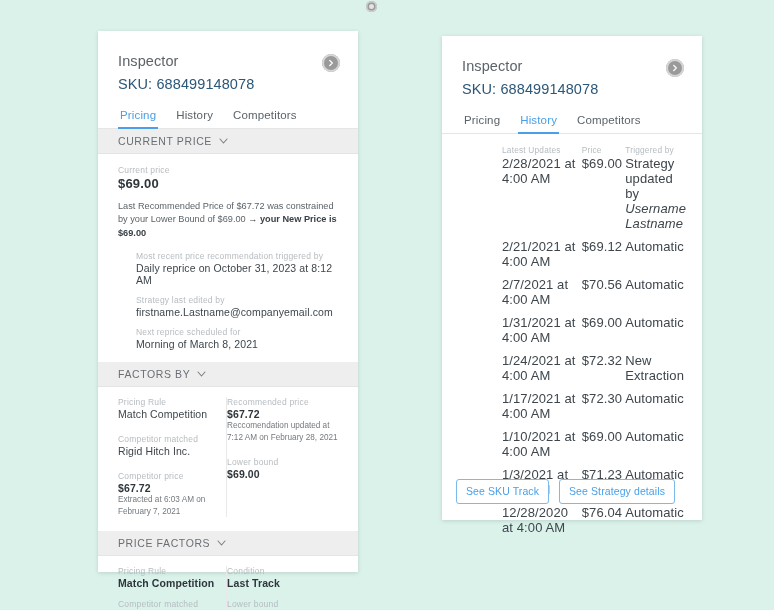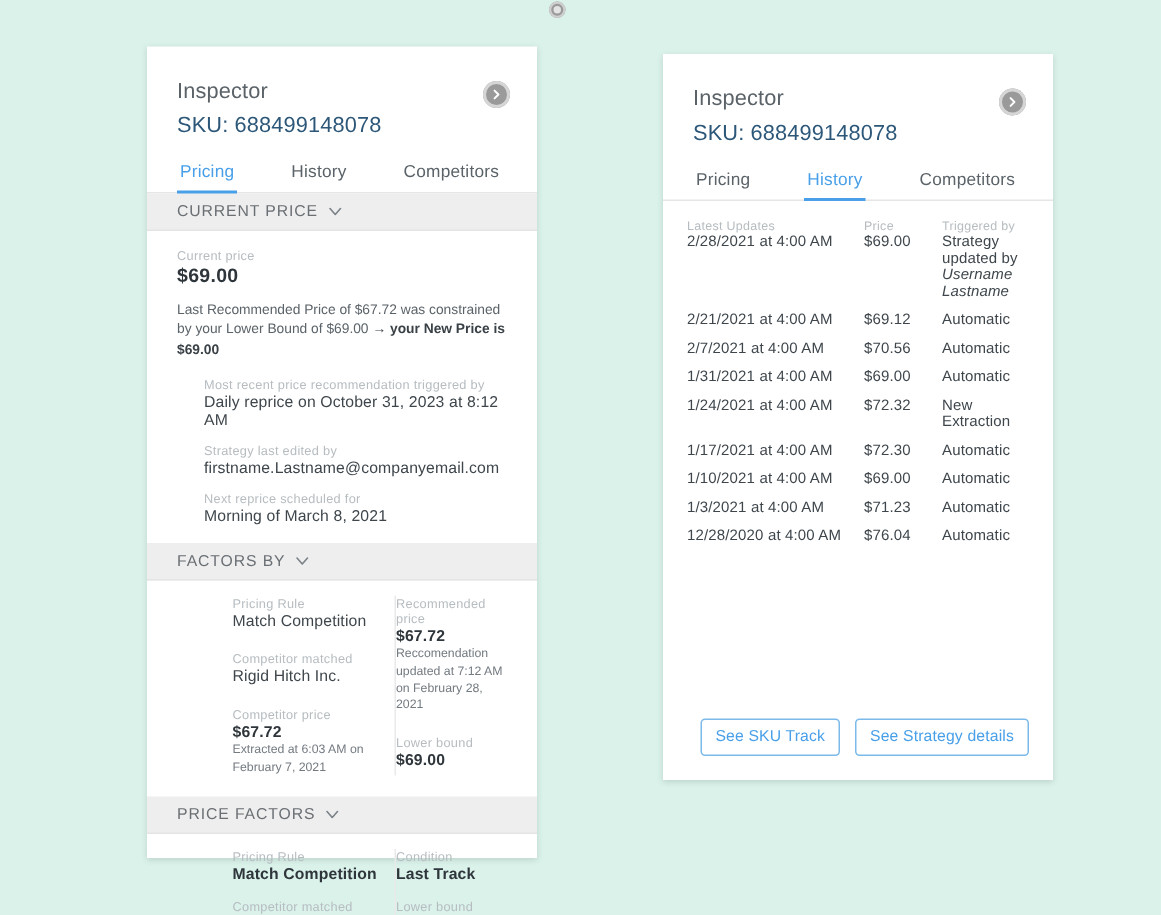--- a/index.html
+++ b/index.html
@@ -87,21 +87,21 @@
     display: flex;
     align-items: center;
     justify-content: center;
     cursor: pointer;
   }
   .head-circle svg { display:block; }
 
   
   .tabs {
     display: flex;
-    gap: 34px;
+    gap: 16px;
     padding: 0 20px;
     margin-top: 14px;
     border-bottom: 1px solid #e6e6e6;
   }
   .tab {
     font-size: 11.5px;
     color: #5b6369;
     padding: 3px 2px 7px 2px;
     cursor: pointer;
     position: relative;
@@ -162,21 +162,21 @@
   }
   .constraint b { font-weight: bold; color:#3a4146; }
   .fld-block { margin-bottom: 9px; margin-left: 18px; }
   .fld-block:last-child { margin-bottom: 0; }
 
   
   .two-col {
     display: flex;
     padding: 10px 20px 14px 20px;
   }
-  .col-l { width: 108px; margin-left: 37px; }
+  .col-l { width: 108px; }
   .col-r {
     flex: 1;
     border-left: 1px solid #e9e9e9;
   }
   .cell { margin-bottom: 14px; }
   .cell:last-child { margin-bottom: 0; }
   .cell-note {
     font-size: 8.2px;
     color: #737a80;
     line-height: 1.4;
@@ -203,52 +203,52 @@
     color: #49a0e8;
     font-size: 10.5px;
     font-family: "Liberation Sans", sans-serif;
     padding: 5px 9px 6px 9px;
     cursor: pointer;
     letter-spacing: .1px;
     white-space: nowrap;
   }
 
   
-  .hist-wrap { padding: 11px 16px 0 16px; }
+  .hist-wrap { padding: 11px 16px 0 16px; margin-left: 44px; }
   .hist-table {
     width: 100%;
     border-collapse: collapse;
   }
   .hist-table th {
     font-size: 8.3px;
     color: #b6bcc0;
     font-weight: normal;
     text-align: left;
     letter-spacing: .2px;
     padding: 0 0 1px 0;
     vertical-align: bottom;
   }
   .hist-table td {
-    font-size: 10px;
+    font-size: 13px;
     color: #3e464c;
     text-align: left;
     padding: 4px 0;
     vertical-align: top;
     letter-spacing: .1px;
   }
   .hist-table tr:first-child td { padding-top: 0; }
   .col-date { width: 118px; }
   .col-price { width: 52px; }
   .trig-sub {
     font-style: italic;
     display: block;
   }
   .hist-btn-row {
     position: absolute;
-    left: 0; right: 0;
+    left: 0; right: 11px;
     bottom: 0;
     display: flex;
     justify-content: flex-end;
     gap: 10px;
     padding: 0 16px 16px 16px;
   }
 </style>
 </head>
 <body>
 

